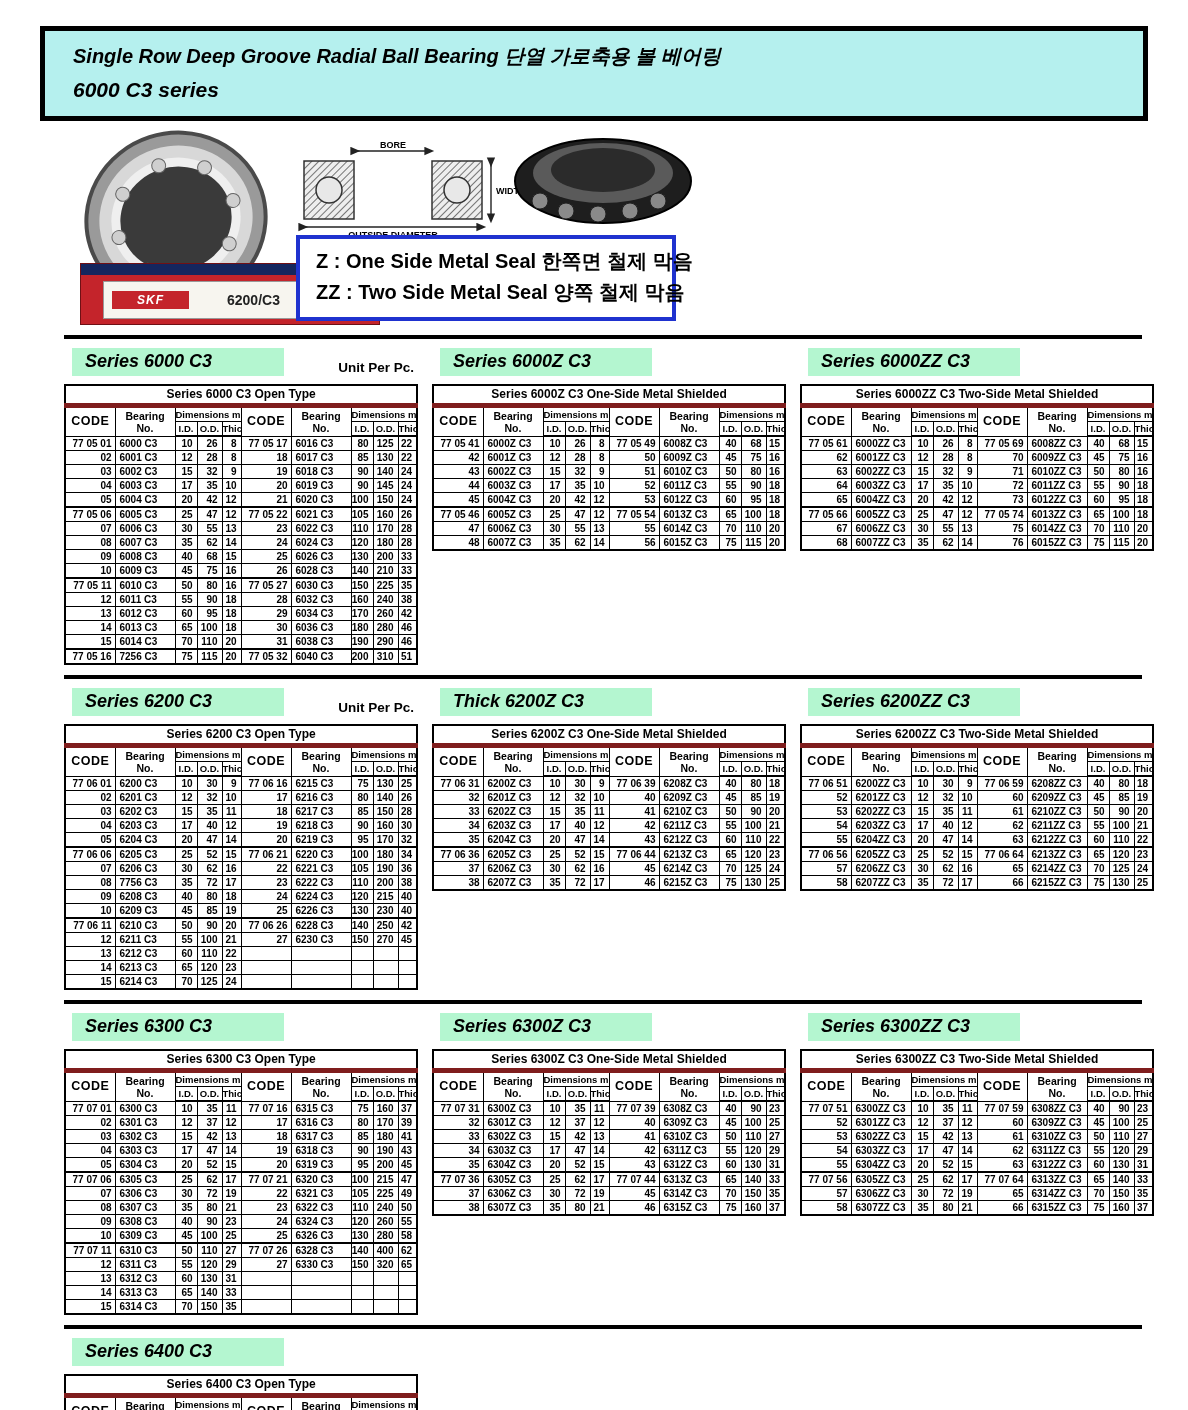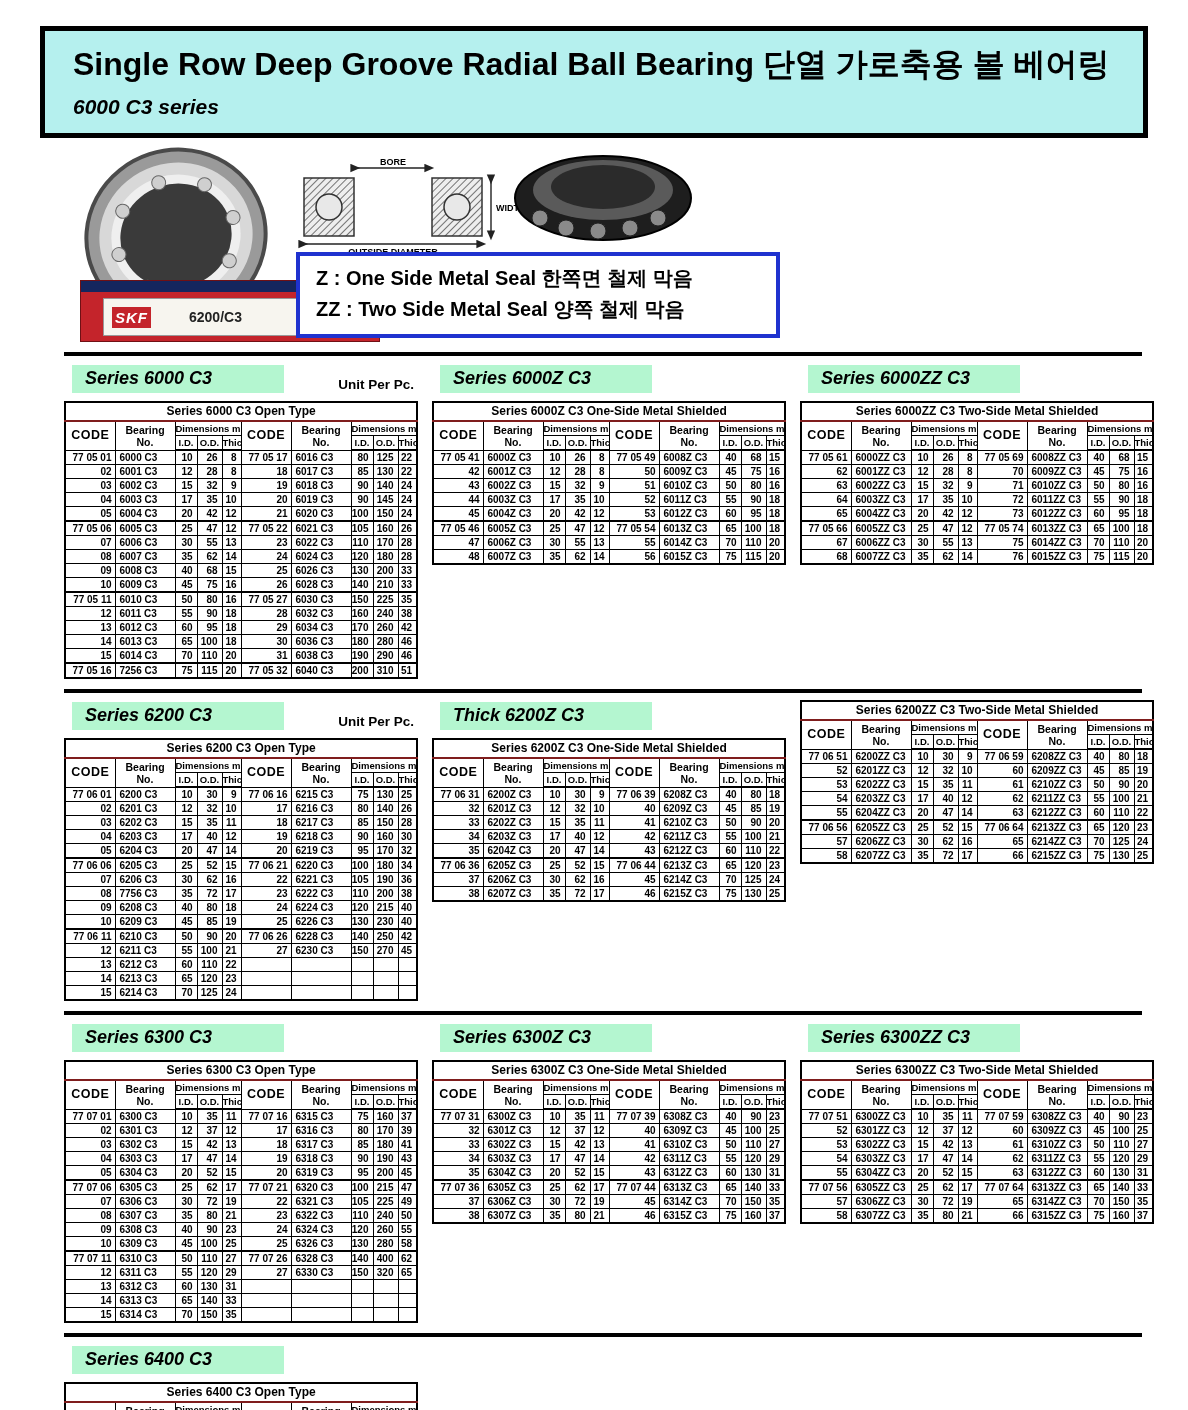--- a/index.html
+++ b/index.html
@@ -1,50 +1,50 @@
 <!DOCTYPE html>
 <html><head>
 <meta charset="utf-8">
 <style>
   * { box-sizing: border-box; }
   body { margin: 0; background: #fff; width: 1188px; font-family: "Liberation Sans", sans-serif; color: #000; }
   .page { position: relative; width: 1188px; padding-top: 26px; }
 
   
   .title-box { margin: 0 40px 10px 40px; background: #b5f0ee; border: 5px solid #000; padding: 12px 16px 14px 28px; }
-  .title-box .t1 { font-size: 32px; font-weight: bold; letter-spacing: 0px; }
+  .title-box .t1 { font-size: 20px; font-weight: bold; font-style: italic; letter-spacing: 0px; }
   .title-box .t2 { font-size: 21px; font-weight: bold; font-style: italic; margin-top: 8px; }
 
   
   .media { position: relative; height: 200px; margin: 4px 40px 2px 40px; }
   .photo1 { position: absolute; left: 18px; top: -4px; }
   .skf-box { position: absolute; left: 40px; top: 132px; width: 300px; height: 62px; background: #c4242b; border: 1px solid #701015; }
   .skf-box .blue-bar { position: absolute; left: 0; top: 0; width: 100%; height: 11px; background: #15265e; }
   .skf-label { position: absolute; left: 22px; top: 17px; width: 256px; height: 38px; background: #f7f5ef; border: 1px solid #999; display: flex; align-items: center; padding: 0 8px; }
-  .skf-logo { background: #c4242b; color: #fff; font-weight: bold; font-style: italic; font-size: 15px; padding: 2px 3px; letter-spacing: 1px; }
+  .skf-logo { background: #c4242b; color: #fff; font-weight: bold; font-style: italic; font-size: 12px; padding: 2px 25px; letter-spacing: 1px; }
   .skf-model { margin-left: 38px; font-weight: bold; font-size: 14px; color: #222; }
   .xsec { position: absolute; left: 258px; top: 8px; }
   .photo2 { position: absolute; left: 468px; top: 4px; }
-  .legend-box { position: absolute; left: 256px; top: 104px; width: 484px; border: 4px solid #1f32cf; background: #fff; padding: 7px 16px 9px 16px; }
+  .legend-box { position: absolute; left: 256px; top: 104px; width: 380px; border: 4px solid #1f32cf; background: #fff; padding: 7px 16px 9px 16px; }
   .legend-box .lg { font-size: 20px; font-weight: bold; line-height: 1.55; white-space: nowrap; }
 
   
   .rule { height: 4px; background: #000; margin: 4px 46px 7px 64px; }
 
   
   .band { display: flex; gap: 16px; align-items: flex-start; margin: 2px 46px 10px 64px; }
   .table-slot { width: 352px; flex: 0 0 352px; }
 
   .series-head { display: flex; justify-content: space-between; align-items: flex-end; margin: 2px 2px 8px 8px; }
   .series-bar { display: inline-block; background: #b4f6d0; font-size: 18px; font-weight: bold; font-style: italic; padding: 3px 16px 4px 13px; min-width: 212px; }
   .unit-label { font-size: 13.5px; font-weight: bold; padding-bottom: 1px; }
 
   table.bt { border-collapse: collapse; width: 352px; table-layout: fixed; border: 2px solid #000; }
   .bt th, .bt td { border: 1px solid #000; padding: 0; line-height: 13px; overflow: hidden; white-space: nowrap; }
-  .bt th.sub { font-size: 12px; font-weight: bold; border-bottom: 2px solid #7f1d1d; padding: 1px 0 2px 0; line-height: 14px; }
+  .bt th.sub { font-size: 12px; font-weight: bold; border-bottom: 5px solid #7f1d1d; padding: 1px 0 2px 0; line-height: 14px; }
   .bt th.h-code { font-size: 12.5px; font-weight: bold; letter-spacing: .5px; }
   .bt th.h-bear { font-size: 10.5px; font-weight: bold; line-height: 12px; }
   .bt th.h-dim { font-size: 9.5px; font-weight: bold; line-height: 13px; }
   .bt tr.hr2 th { font-size: 9.5px; font-weight: bold; border-bottom: 2px solid #000; line-height: 13px; }
   .bt td { font-size: 10px; font-weight: bold; }
   .bt td.c0 { text-align: right; padding-right: 3px; font-size: 10px; }
   .bt td.c1 { text-align: left; padding-left: 4px; }
   .bt td.c2, .bt td.c3, .bt td.c4 { text-align: right; padding-right: 4px; }
   .bt tr.blk td { border-top: 2px solid #000; }
 </style>
@@ -1000,20 +1000,23 @@
               <td class="c0">46</td>
               <td class="c1">6215Z C3</td>
               <td class="c2">75</td>
               <td class="c3">130</td>
               <td class="c4">25</td>
             </tr>
           </tbody>
         </table>
       </div>
     <div class="table-slot">
+        <div class="series-head">
+          <span class="series-bar">Series 6200ZZ C3</span>
+        </div>
         <table class="bt">
           <colgroup>
             <col style="width: 50px;">
             <col style="width: 60px;">
             <col style="width: 22px;">
             <col style="width: 25px;">
             <col style="width: 19px;">
             <col style="width: 50px;">
             <col style="width: 60px;">
             <col style="width: 22px;">

